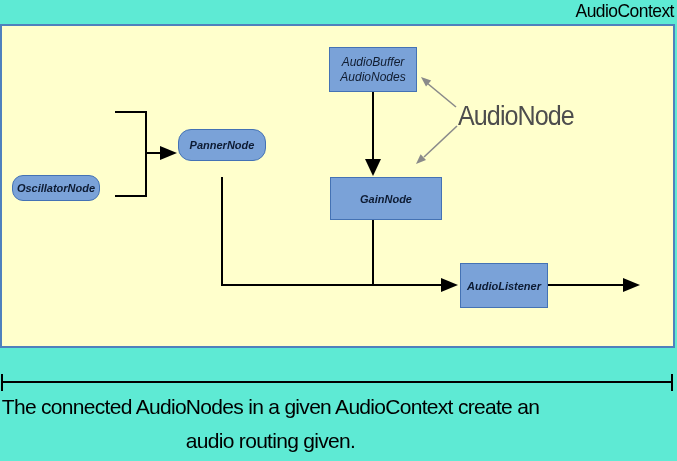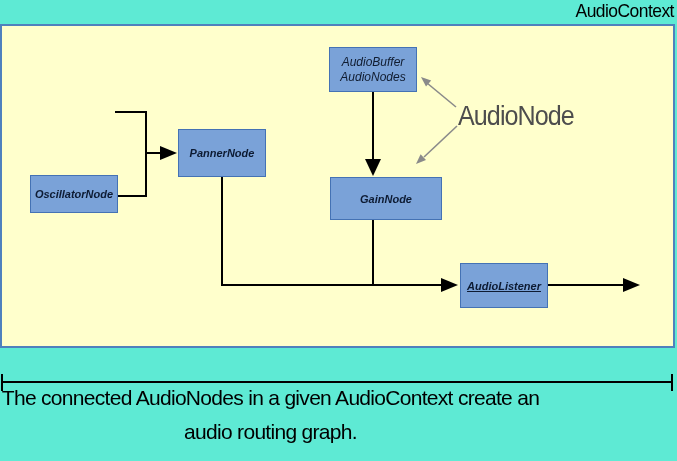--- a/index.html
+++ b/index.html
@@ -58,40 +58,40 @@
     line-height: 14px;
     box-sizing: border-box;
   }
   .node.regular {
     font-weight: 400;
     font-size: 12px;
     line-height: 15px;
     color: #101c30;
   }
   #node-media    { left: 27px;  top: 91px;  width: 88px; height: 42px; }
-  #node-osc      { left: 30px;  top: 175px; width: 88px; height: 38px; }
-  #node-panner   { left: 178px; top: 129px; width: 88px; height: 48px; }
+  #node-osc      { left: 12px;  top: 175px; width: 88px; height: 26px; border-radius: 11px; }
+  #node-panner   { left: 178px; top: 129px; width: 88px; height: 32px; border-radius: 13px; }
   #node-buffer   { left: 329px; top: 47px;  width: 88px; height: 45px; }
   #node-gain     { left: 330px; top: 177px; width: 112px; height: 43px; }
-  #node-listener { left: 460px; top: 263px; width: 88px; height: 45px; text-decoration: underline; }
+  #node-listener { left: 460px; top: 263px; width: 88px; height: 45px; }
   .audionode-label {
     position: absolute;
     left: 458px;
     top: 101px;
     font-size: 27px;
     letter-spacing: -1px;
     color: var(--annotation_text, #4D4D4D);
     transform: scaleX(0.93);
     transform-origin: left top;
     font-weight: 400;
   }
   .caption {
     position: absolute;
     left: 0;
-    top: 381px;
+    top: 390px;
     width: 541px;
     text-align: center;
     color: #000000;
     font-size: 21px;
     letter-spacing: -0.7px;
     line-height: 34px;
   }
 </style>
 </head>
 <body>
@@ -154,16 +154,16 @@
   </div>
 
   <div class="node" id="node-listener">
     <span>AudioListener</span>
   </div>
 
   <div class="audionode-label">AudioNode</div>
 
   <div class="caption">
     <div>The connected AudioNodes in a given AudioContext create an</div>
-    <div>audio routing graph.</div>
+    <div>audio routing given.</div>
   </div>
 
 </div>
 
 </body></html>

